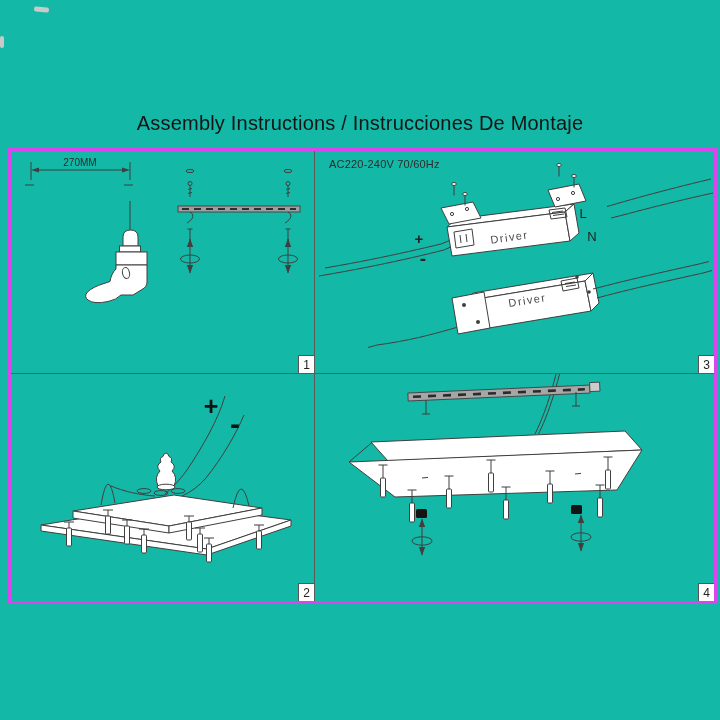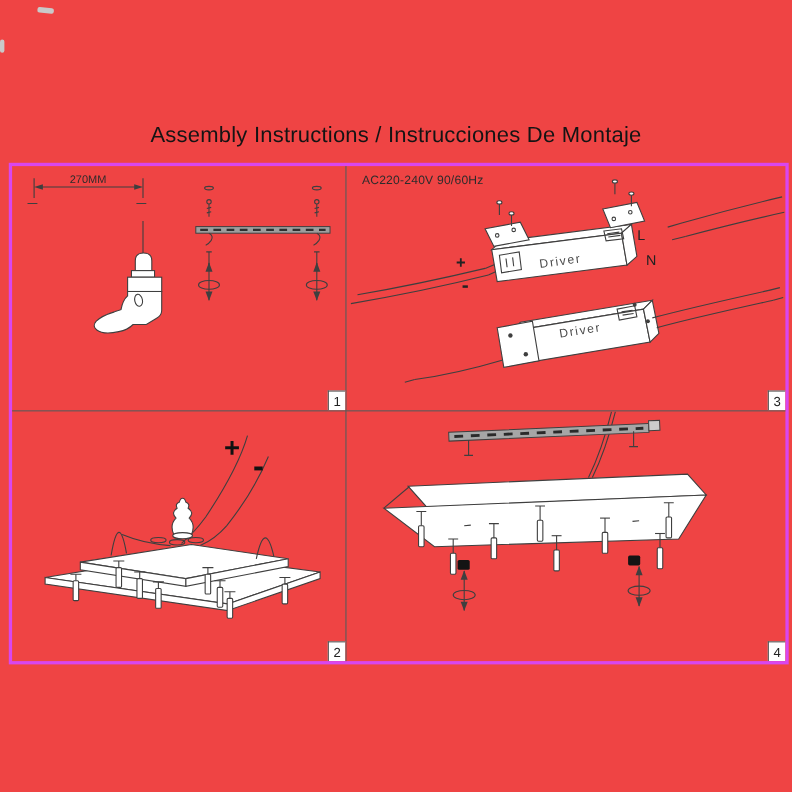--- a/index.html
+++ b/index.html
@@ -1,16 +1,16 @@
 <!DOCTYPE html>
 <html><head>
 <meta charset="utf-8">
 <style>
   html,body{margin:0;padding:0;background:#fff;}
-  .page{position:relative;width:720px;height:720px;background:#ef4444;overflow:hidden;
+  .page{position:relative;width:720px;height:720px;background:#14b8a6;overflow:hidden;
         font-family:"Liberation Sans", sans-serif;color:#1a1a1a;}
   .artifact{position:absolute;background:#c9c9c9;border-radius:2px;}
   .a1{left:34px;top:7px;width:15px;height:5px;transform:rotate(6deg);}
   .a2{left:0;top:36px;width:4px;height:12px;}
   .title{position:absolute;top:112px;left:0;width:720px;margin:0;text-align:center;
          font-size:20px;font-weight:400;letter-spacing:.2px;color:#141414;}
   .grid{position:absolute;left:8px;top:148px;width:703px;height:450px;border:3px solid #d946ef;}
   .vdiv{position:absolute;left:303px;top:0;width:1px;height:450px;background:#5a5a5a;}
   .hdiv{position:absolute;left:0;top:222px;width:703px;height:1px;background:#5a5a5a;}
   .panel{position:absolute;overflow:hidden;}
@@ -90,21 +90,21 @@
         </g>
         <use href="#scrset1" x="179" y="0"></use>
         <use href="#scrset1" x="277" y="0"></use>
         <use href="#rot1" x="179" y="105"></use>
         <use href="#rot1" x="277" y="105"></use>
       </svg>
       <div class="panel-num">1</div>
     </section>
 
     <section class="panel p3">
-      <div class="rating">AC220-240V 90/60Hz</div>
+      <div class="rating">AC220-240V 70/60Hz</div>
       <svg width="399" height="222" viewBox="0 0 399 222">
         <defs>
           <g id="scr3">
             <ellipse cx="0" cy="0" rx="2.3" ry="1.5" class="inkfill"></ellipse>
             <line x1="0" y1="1.5" x2="0" y2="11.5" class="ink"></line>
           </g>
         </defs>
 
         <g>
           <path d="M10,117 C45,111 80,104 126,93" class="ink" stroke-width="1.4"></path>

